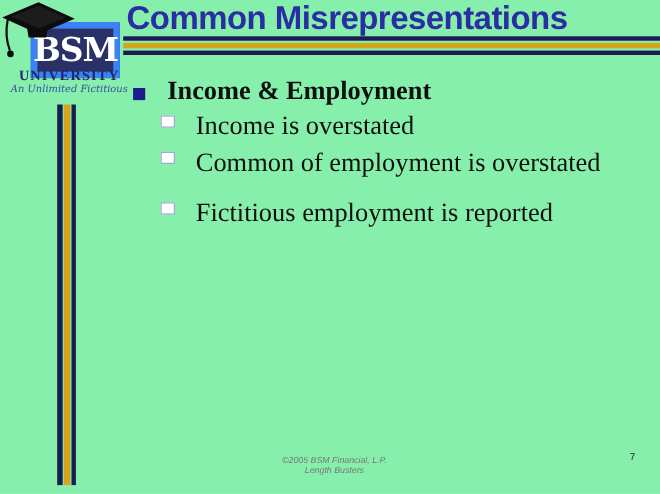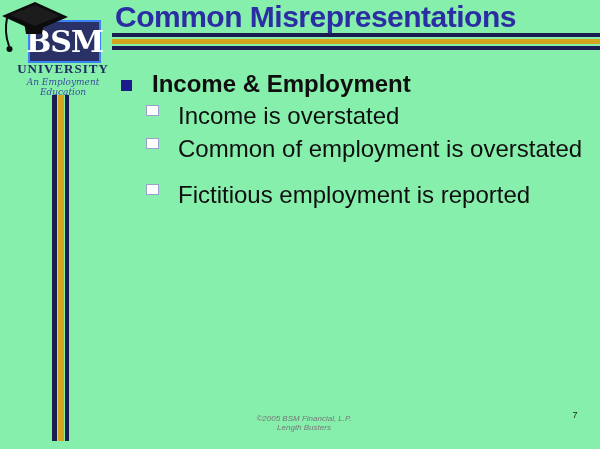--- a/index.html
+++ b/index.html
@@ -16,21 +16,21 @@
   }
   
   .band{position:absolute;left:112px;top:33px;width:488px;height:17px;}
   .band .n1{position:absolute;left:0;top:0;width:100%;height:4px;background:#1B1C52;}
   .band .g {position:absolute;left:0;top:6px;width:100%;height:5px;background:#D2A51D;}
   .band .n2{position:absolute;left:0;top:13px;width:100%;height:4px;background:#1B1C52;}
   
   .cap{position:absolute;left:0px;top:0px;width:72px;height:58px;}
   .bsm-box{
     position:absolute;left:28px;top:20px;width:69px;height:39px;
-    background:#2A3166;border:2px solid #3b82f6;
+    background:#2A3166;border:6px solid #3b82f6;
     display:flex;align-items:center;justify-content:center;
   }
   .bsm-box span{
     font-family:"DejaVu Serif",serif;font-weight:bold;
     font-size:30px;color:#ffffff;letter-spacing:-1px;line-height:30px;
   }
   .univ{
     position:absolute;left:6px;top:62px;width:114px;text-align:center;
     font-family:Liberation Serif, serif;font-weight:bold;font-size:13px;
     color:#1F2A60;letter-spacing:1px;line-height:14px;
@@ -39,21 +39,21 @@
     position:absolute;left:6px;top:77px;width:114px;text-align:center;
     font-family:"DejaVu Serif",serif;font-style:italic;font-size:9px;
     color:#3C4DA0;line-height:10px;
   }
   
   .vstripes{position:absolute;left:52px;top:95px;width:17px;height:346px;}
   .vstripes .v1{position:absolute;left:0px;top:0;width:5px;height:100%;background:#1B1C52;}
   .vstripes .v2{position:absolute;left:6px;top:0;width:6px;height:100%;background:#D2A51D;}
   .vstripes .v3{position:absolute;left:13px;top:0;width:4px;height:100%;background:#1B1C52;}
   
-  .body-text{font-family:Liberation Sans, sans-serif;color:#0F0F0F;}
+  .body-text{font-family:Liberation Serif, serif;color:#0F0F0F;}
   .lvl1{position:absolute;left:121px;top:70px;width:470px;display:flex;}
   .lvl1 .sq{flex:0 0 11px;width:11px;height:11px;background:#1C1C8C;margin-top:10px;margin-right:20px;}
   .lvl1 .txt{font-size:24px;font-weight:bold;line-height:27px;}
   .lvl2{position:absolute;left:146px;width:452px;display:flex;}
   .lvl2 .sq{
     flex:0 0 11px;width:9px;height:9px;background:#fff;
     border:1.5px solid #9AA0CC;margin-top:5px;margin-right:19px;
   }
   .lvl2 .txt{font-size:24px;line-height:31px;white-space:pre-line;}
   .b1{top:100px;} .b2{top:133px;} .b3{top:179px;} .b4{top:199px;}
@@ -85,21 +85,21 @@
     <span>BSM</span>
   </div>
   <svg class="cap" viewBox="0 0 72 58">
     <polygon points="24,22 44,22 42,34 26,34" fill="#0c0c0c"></polygon>
     <polygon points="2,16 35,2 68,17 35,31" fill="#0c0c0c"></polygon>
     <polygon points="10,15 35,5 60,16 35,26" fill="#1c1c1c"></polygon>
     <path d="M7,18 C5,28 6,38 9,46" stroke="#0c0c0c" stroke-width="2" fill="none"></path>
     <circle cx="9.5" cy="49" r="3" fill="#0c0c0c"></circle>
   </svg>
   <div class="univ">UNIVERSITY</div>
-  <div class="tagline">An Employment Education</div>
+  <div class="tagline">An Unlimited Fictitious</div>
 
   <div class="vstripes">
     <div class="v1"></div>
     <div class="v2"></div>
     <div class="v3"></div>
   </div>
 
   <div class="lvl1 body-text">
     <div class="sq"></div>
     <div class="txt">Income &amp; Employment</div>

